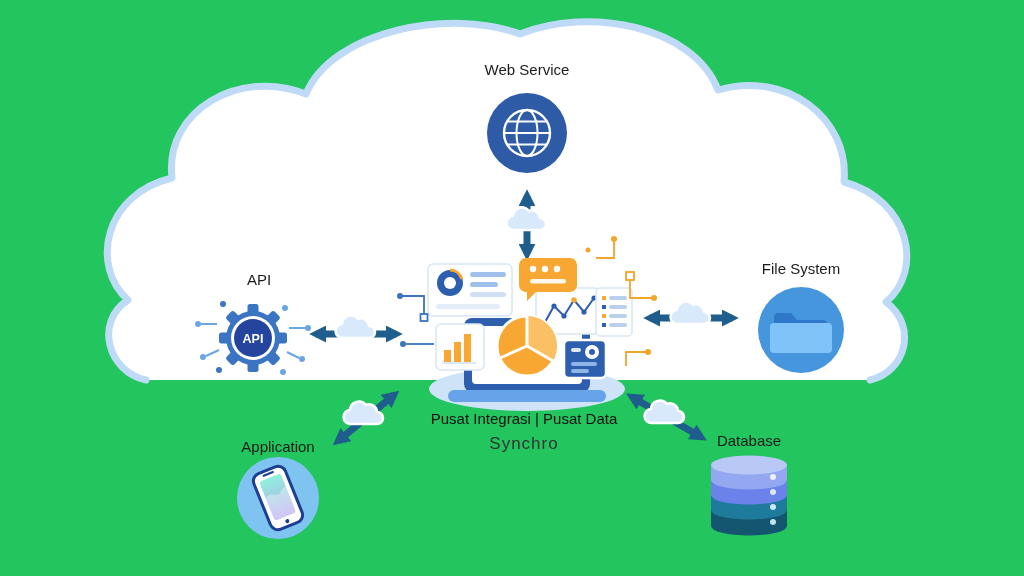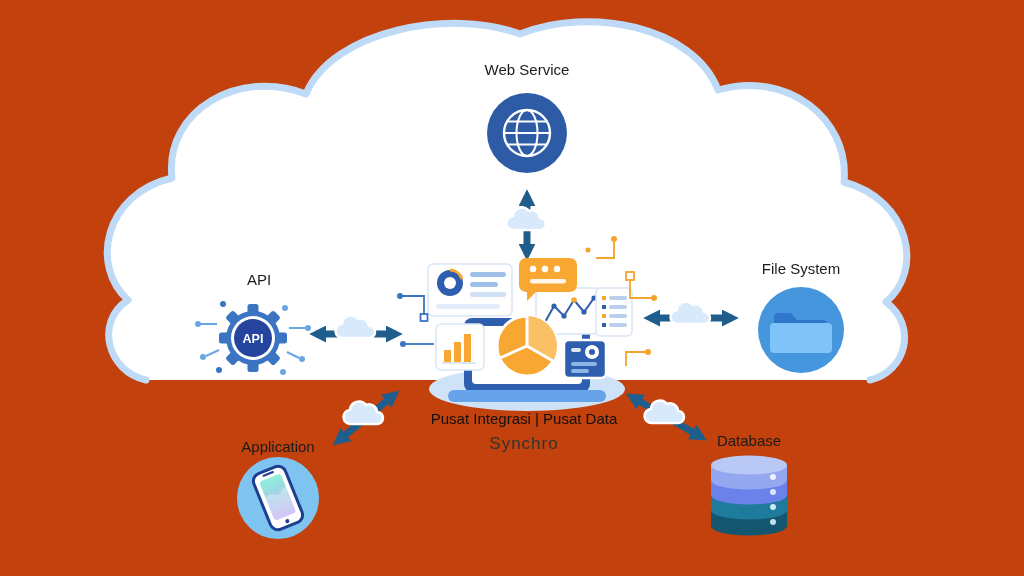--- a/index.html
+++ b/index.html
@@ -1,20 +1,20 @@
 <!DOCTYPE html>
 <html><head>
 <meta charset="utf-8">
 <style>
   html,body{margin:0;padding:0;}
   body{
     width:1024px;height:576px;background:#ffffff;overflow:hidden;
     font-family:"Liberation Sans", sans-serif;
   }
-  .canvas{position:relative;width:1024px;height:576px;background:#c2410c;}
+  .canvas{position:relative;width:1024px;height:576px;background:#22c55e;}
   svg{display:block;}
   .node-label{font-size:15px;fill:#1c1c1c;}
   .hub-title{font-size:15px;fill:#111111;}
   .hub-subtitle{font-size:17px;fill:#333333;letter-spacing:1px;}
   .conn{stroke:#1f5e8c;stroke-width:7;}
   .circuit-blue{stroke:#3a74c2;stroke-width:1.8;fill:none;}
   .circuit-orange{stroke:#f2a52a;stroke-width:1.8;fill:none;}
   .card{fill:#ffffff;stroke:#d9e6f5;stroke-width:1.5;}
 </style>
 </head>

